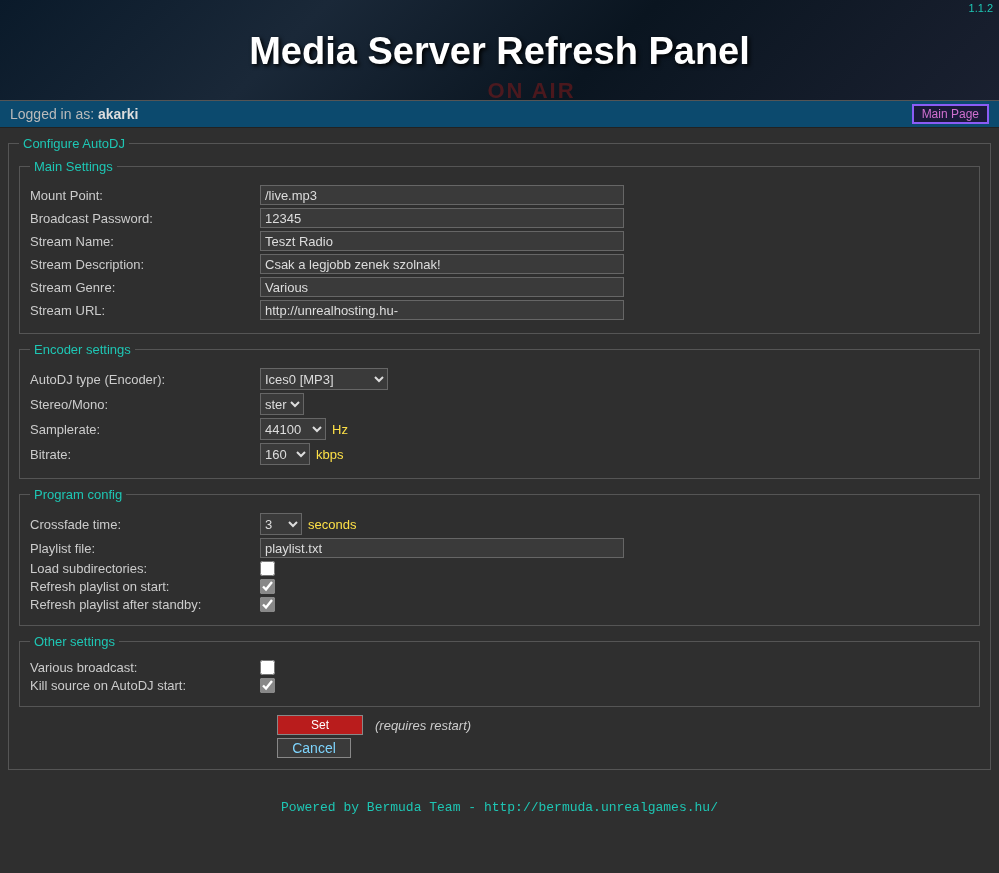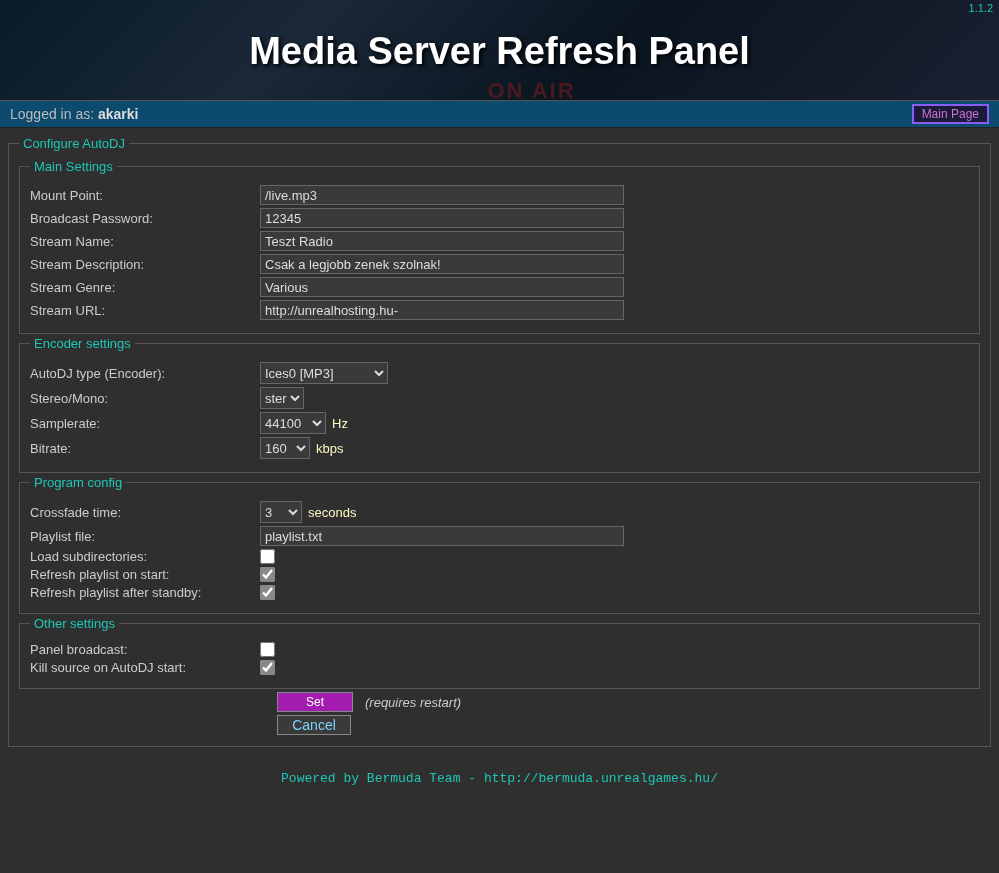--- a/index.html
+++ b/index.html
@@ -61,21 +61,21 @@
   background: #1a1a3a;
   border: 2px solid #8b5cf6;
   color: #d070d0;
   font-size: 12px;
   padding: 1px 8px;
   cursor: pointer;
 }
 .content { padding: 8px; }
 fieldset {
   border: 1px solid #555;
-  margin-bottom: 2px;
+  margin-bottom: 8px;
   padding: 8px 10px 10px 10px;
 }
 fieldset.outer {
   border: 1px solid #555;
   padding: 8px 10px;
 }
 legend {
   color: #1ec6b4;
   font-size: 13px;
   padding: 0 4px;
@@ -99,33 +99,33 @@
   height: 20px;
 }
 .wide { width: 364px; }
 select {
   background: #3a3a3a;
   border: 1px solid #666;
   color: #ddd;
   font-size: 13px;
   height: 22px;
 }
-.suffix { margin-left: 6px; color: #fef9c3; font-size: 13px; }
+.suffix { margin-left: 6px; color: #fde047; font-size: 13px; }
 input[type="checkbox"] {
   width: 15px;
   height: 15px;
   accent-color: #888;
 }
 .btn-row { display: flex; align-items: center; margin: 3px 0; }
 .btn-spacer { width: 258px; }
 button.action {
-  background: #a21caf;
+  background: #b91c1c;
   border: 1px solid #888;
   color: #fff;
-  width: 76px;
+  width: 86px;
   height: 20px;
   font-size: 12px;
   cursor: pointer;
 }
 button.cancel {
   background: #3a3a3a;
   border: 1px solid #888;
   color: #7dd3fc;
   width: 74px;
   height: 20px;
@@ -238,21 +238,21 @@
         </div>
     <div class="row">
           <div class="lbl">Refresh playlist after standby:</div>
           <input type="checkbox" checked="" style="">
         </div>
   </fieldset>
 
   <fieldset>
     <legend>Other settings</legend>
     <div class="row">
-          <div class="lbl">Panel broadcast:</div>
+          <div class="lbl">Various broadcast:</div>
           <input type="checkbox" style="">
         </div>
     <div class="row">
           <div class="lbl">Kill source on AutoDJ start:</div>
           <input type="checkbox" checked="" style="">
         </div>
   </fieldset>
 
   <div class="btn-row">
         <div class="btn-spacer"></div>

